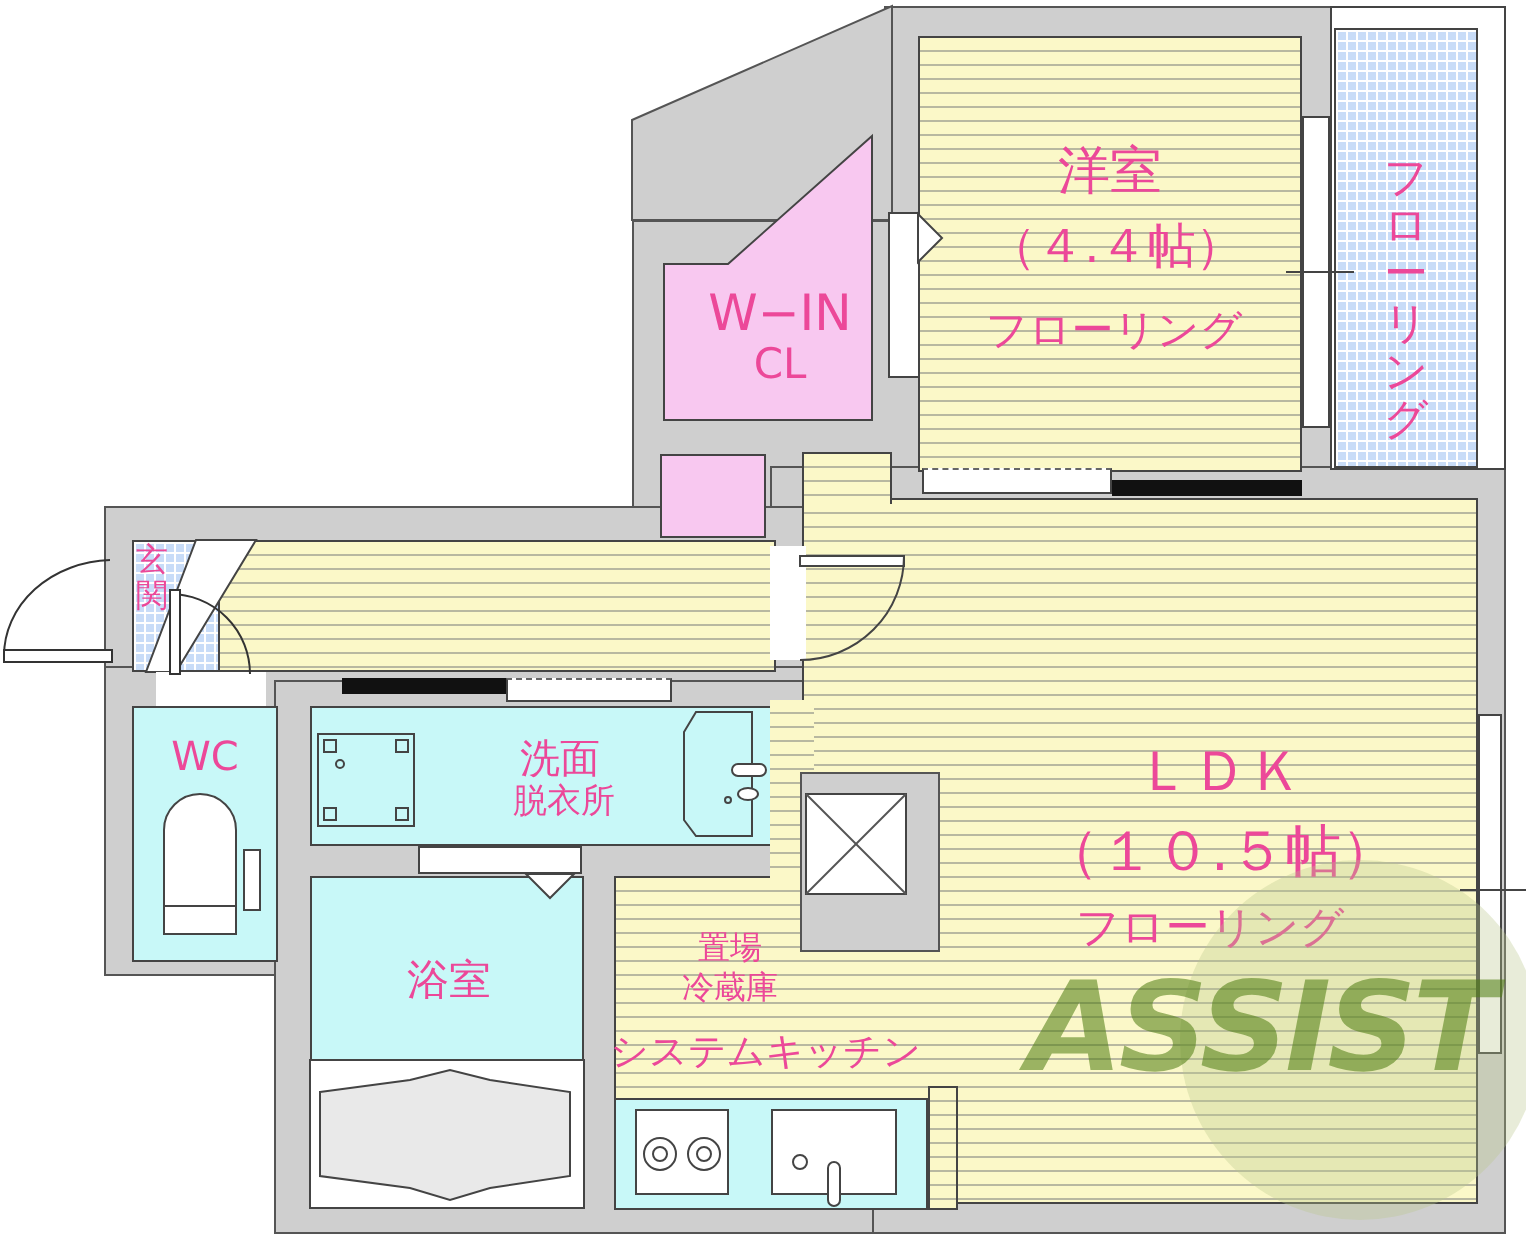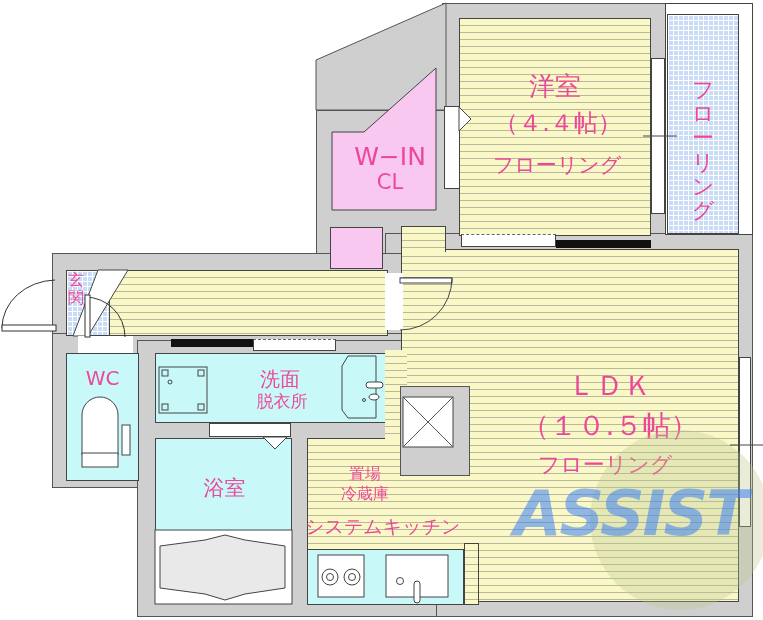--- a/index.html
+++ b/index.html
@@ -109,21 +109,21 @@
   <rect x="26" y="28" width="17" height="6" rx="3" fill="#fff" stroke="#444"></rect>
   <circle cx="24" cy="46" r="1.5" fill="none" stroke="#444"></circle>
   <ellipse cx="34" cy="43" rx="5" ry="3" fill="#fff" stroke="#444"></ellipse>
 </svg>
 <div class="abs white" style="left:209px;top:423px;width:82px;height:14px;"></div>
 
 <div class="abs cyan" style="left:155px;top:438px;width:137px;height:97px;border-bottom:none;"></div>
 <svg width="24" height="16" style="left:263px;top:437px;">
   <polygon points="0,0 24,0 12,12" fill="#fff" stroke="#444" stroke-width="1"></polygon>
 </svg>
-<div class="lbl" style="left:155px;top:478px;width:139px;font-size:21px;font-family:Liberation Mono, monospace;">浴室</div>
+<div class="lbl" style="left:155px;top:478px;width:139px;font-size:21px;">浴室</div>
 <svg width="140" height="76" style="left:155px;top:530px;">
   <rect x="0" y="0" width="137" height="74" fill="#fff" stroke="#444" stroke-width="1"></rect>
   <polygon points="5,16 50,10 70,5 90,10 130,16 130,58 90,64 70,70 50,64 5,58" fill="#e9e9e9" stroke="#444" stroke-width="1"></polygon>
 </svg>
 
 <div class="abs floor" style="left:307px;top:438px;width:100px;height:130px;border-right:none;"></div>
 <div class="abs floor" style="left:385px;top:350px;width:22px;height:90px;border:none;"></div>
 <div class="abs wall" style="left:400px;top:386px;width:70px;height:90px;"></div>
 <svg width="54" height="54" style="left:403px;top:397px;">
   <rect x="0" y="0" width="50" height="50" fill="#fff" stroke="#444" stroke-width="1"></rect>
@@ -145,20 +145,20 @@
 </svg>
 <svg width="66" height="52" style="left:386px;top:555px;">
   <rect x="0" y="0" width="62" height="42" fill="#fff" stroke="#444" stroke-width="1"></rect>
   <circle cx="14" cy="26" r="3.5" fill="none" stroke="#444"></circle>
   <rect x="28" y="26" width="6" height="22" rx="3" fill="#fff" stroke="#444"></rect>
 </svg>
 
 <svg width="250" height="150" style="left:510px;top:440px;opacity:0.55;">
   <ellipse cx="170" cy="80" rx="90" ry="90" fill="#b9c78a" opacity="0.6"></ellipse>
 </svg>
-<div class="lbl" style="left:505px;top:478px;width:250px;font-size:62px;font-weight:bold;font-style:italic;color:#3b82f6;opacity:0.55;letter-spacing:-2px;">ASSIST</div>
+<div class="lbl" style="left:505px;top:478px;width:250px;font-size:62px;font-weight:bold;font-style:italic;color:#4d7c0f;opacity:0.55;letter-spacing:-2px;">ASSIST</div>
 
 <svg width="40" height="4" style="left:643px;top:135px;">
   <line x1="0" y1="1" x2="34" y2="1" stroke="#444" stroke-width="1"></line>
 </svg>
 <svg width="30" height="4" style="left:730px;top:444px;">
   <line x1="0" y1="1" x2="33" y2="1" stroke="#444" stroke-width="1"></line>
 </svg>
 
 </body></html>

